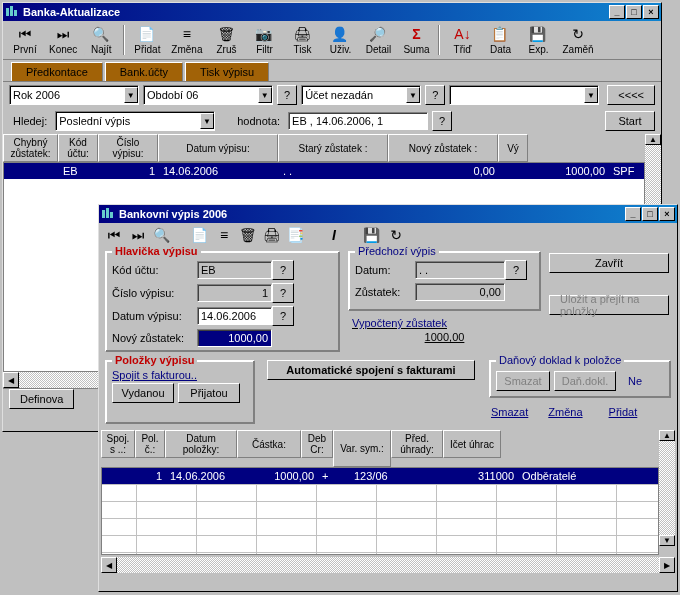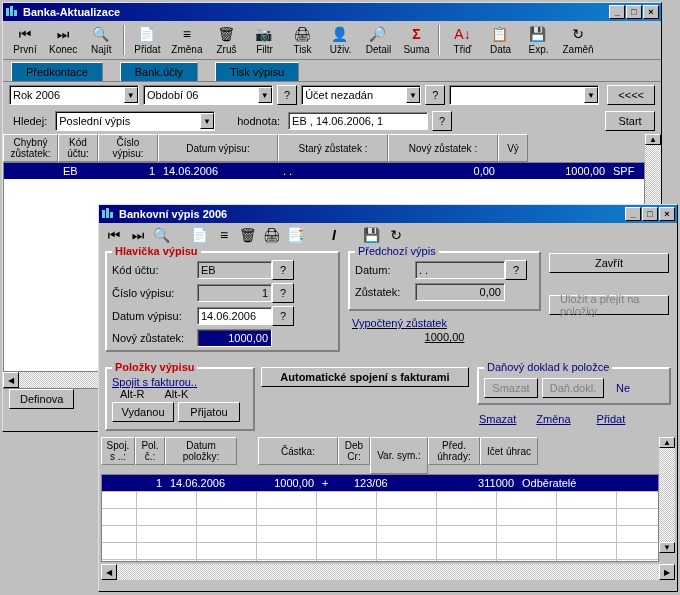--- a/index.html
+++ b/index.html
@@ -12,21 +12,21 @@
 .titlebar .winbtns { display: flex; gap: 1px; }
 .titlebar .winbtn { width: 16px; height: 14px; background: #c0c0c0; border: 1px solid #000; border-top-color: #fff; border-left-color: #fff; display: flex; align-items: center; justify-content: center; font-size: 9px; font-weight: bold; color: #000; cursor: pointer; }
 
 .toolbar { display: flex; padding: 2px 4px; gap: 2px; border-bottom: 1px solid #808080; }
 .tbtn { display: flex; flex-direction: column; align-items: center; justify-content: center; padding: 2px 4px; cursor: pointer; min-width: 36px; position: relative; }
 .tbtn .ticon { width: 18px; height: 18px; display: flex; align-items: center; justify-content: center; font-size: 14px; }
 .tbtn .tlabel { font-size: 10px; margin-top: 1px; }
 .tbsep { width: 2px; border-left: 1px solid #808080; border-right: 1px solid #fff; margin: 2px 2px; }
 
 .tabbar { display: flex; padding: 2px 8px 0 8px; border-bottom: 1px solid #808080; }
-.tab { padding: 3px 14px; background: #0369a1; border: 1px solid #808080; border-top-color: #fff; border-left-color: #fff; border-bottom: none; margin-right: 17px; cursor: pointer; }
+.tab { padding: 3px 14px; background: #a16207; border: 1px solid #808080; border-top-color: #fff; border-left-color: #fff; border-bottom: none; margin-right: 2px; cursor: pointer; }
 
 .filterrow { display: flex; align-items: center; padding: 3px 6px; gap: 4px; }
 .combo { display: inline-flex; align-items: center; background: #ffffff; border: 1px solid #808080; border-right-color: #fff; border-bottom-color: #fff; box-shadow: inset 1px 1px 0 #000; height: 20px; }
 .combo input { border: none; outline: none; padding: 0 3px; font-size: 11px; width: 100%; background: transparent; }
 .combo .drop { width: 16px; height: 16px; background: #c0c0c0; border: 1px solid #000; border-top-color: #fff; border-left-color: #fff; display: flex; align-items: center; justify-content: center; font-size: 8px; }
 .btn { background: #c0c0c0; border: 1px solid #000; border-top-color: #fff; border-left-color: #fff; padding: 2px 10px; cursor: pointer; height: 20px; display: inline-flex; align-items: center; justify-content: center; }
 .btn-small { padding: 2px 6px; }
 .label { padding: 0 4px; }
 
 .gridhead { display: flex; background: #c0c0c0; }
@@ -295,28 +295,24 @@
         <div style="text-align:center; padding-top:2px;">1000,00</div>
       </div>
     </div>
 
     <div style="width:130px; padding:6px 4px;">
       <div class="btn" style="width:120px; margin-bottom:20px;">Zavřít</div>
       <div class="btn" style="width:120px; color:#808080;">Uložit a přejít na položky</div>
     </div>
   </div>
 
-  <div style="display:flex; padding:0 2px; gap:2px;margin-top:7px;">
+  <div style="display:flex; padding:0 2px; gap:8px;">
     <div class="group" style="width:150px; height:64px;">
       <div class="group-title red">Položky výpisu</div>
       <div class="link">Spojit s fakturou..</div>
-      <div style="display:flex; gap:20px; padding-left:8px;">
-        <span>Alt-R</span>
-        <span>Alt-K</span>
-      </div>
       <div style="display:flex; gap:4px; margin-top:2px;">
         <div class="btn" style="width:62px;">Vydanou</div>
         <div class="btn" style="width:62px;">Přijatou</div>
       </div>
     </div>
 
     <div style="width:210px;">
       <div class="btn" style="width:208px; margin:4px auto;font-weight:bold;">Automatické spojení s fakturami</div>
     </div>
 
@@ -336,21 +332,21 @@
       </div>
     </div>
   </div>
 
   <div style="display:flex; margin:2px;">
     <div style="flex:1;">
       <div class="gridhead">
         <div class="gh" style="width:34px;height:28px;">Spoj. s ..:</div>
         <div class="gh" style="width:30px;height:28px;">Pol. č.:</div>
         <div class="gh" style="width:72px;height:28px;">Datum položky:</div>
-        <div class="gh" style="width:80px;height:28px;margin-left:21px;">Částka:</div>
+        <div class="gh" style="width:64px;height:28px;">Částka:</div>
         <div class="gh" style="width:32px;height:28px;">Deb Cr:</div>
         <div class="gh" style="width:58px;height:37px;">Var. sym.:</div>
         <div class="gh" style="width:52px;height:28px;">Před. úhrady:</div>
         <div class="gh" style="width:58px;height:28px;">Ičet úhrac</div>
       </div>
       <div class="gridbody-white" style="height:88px; position:relative;">
         <div class="gridrow">
           <div class="gc l" style="width:34px;"></div>
           <div class="gc r" style="width:30px;">1</div>
           <div class="gc l" style="width:72px;">14.06.2006</div>

